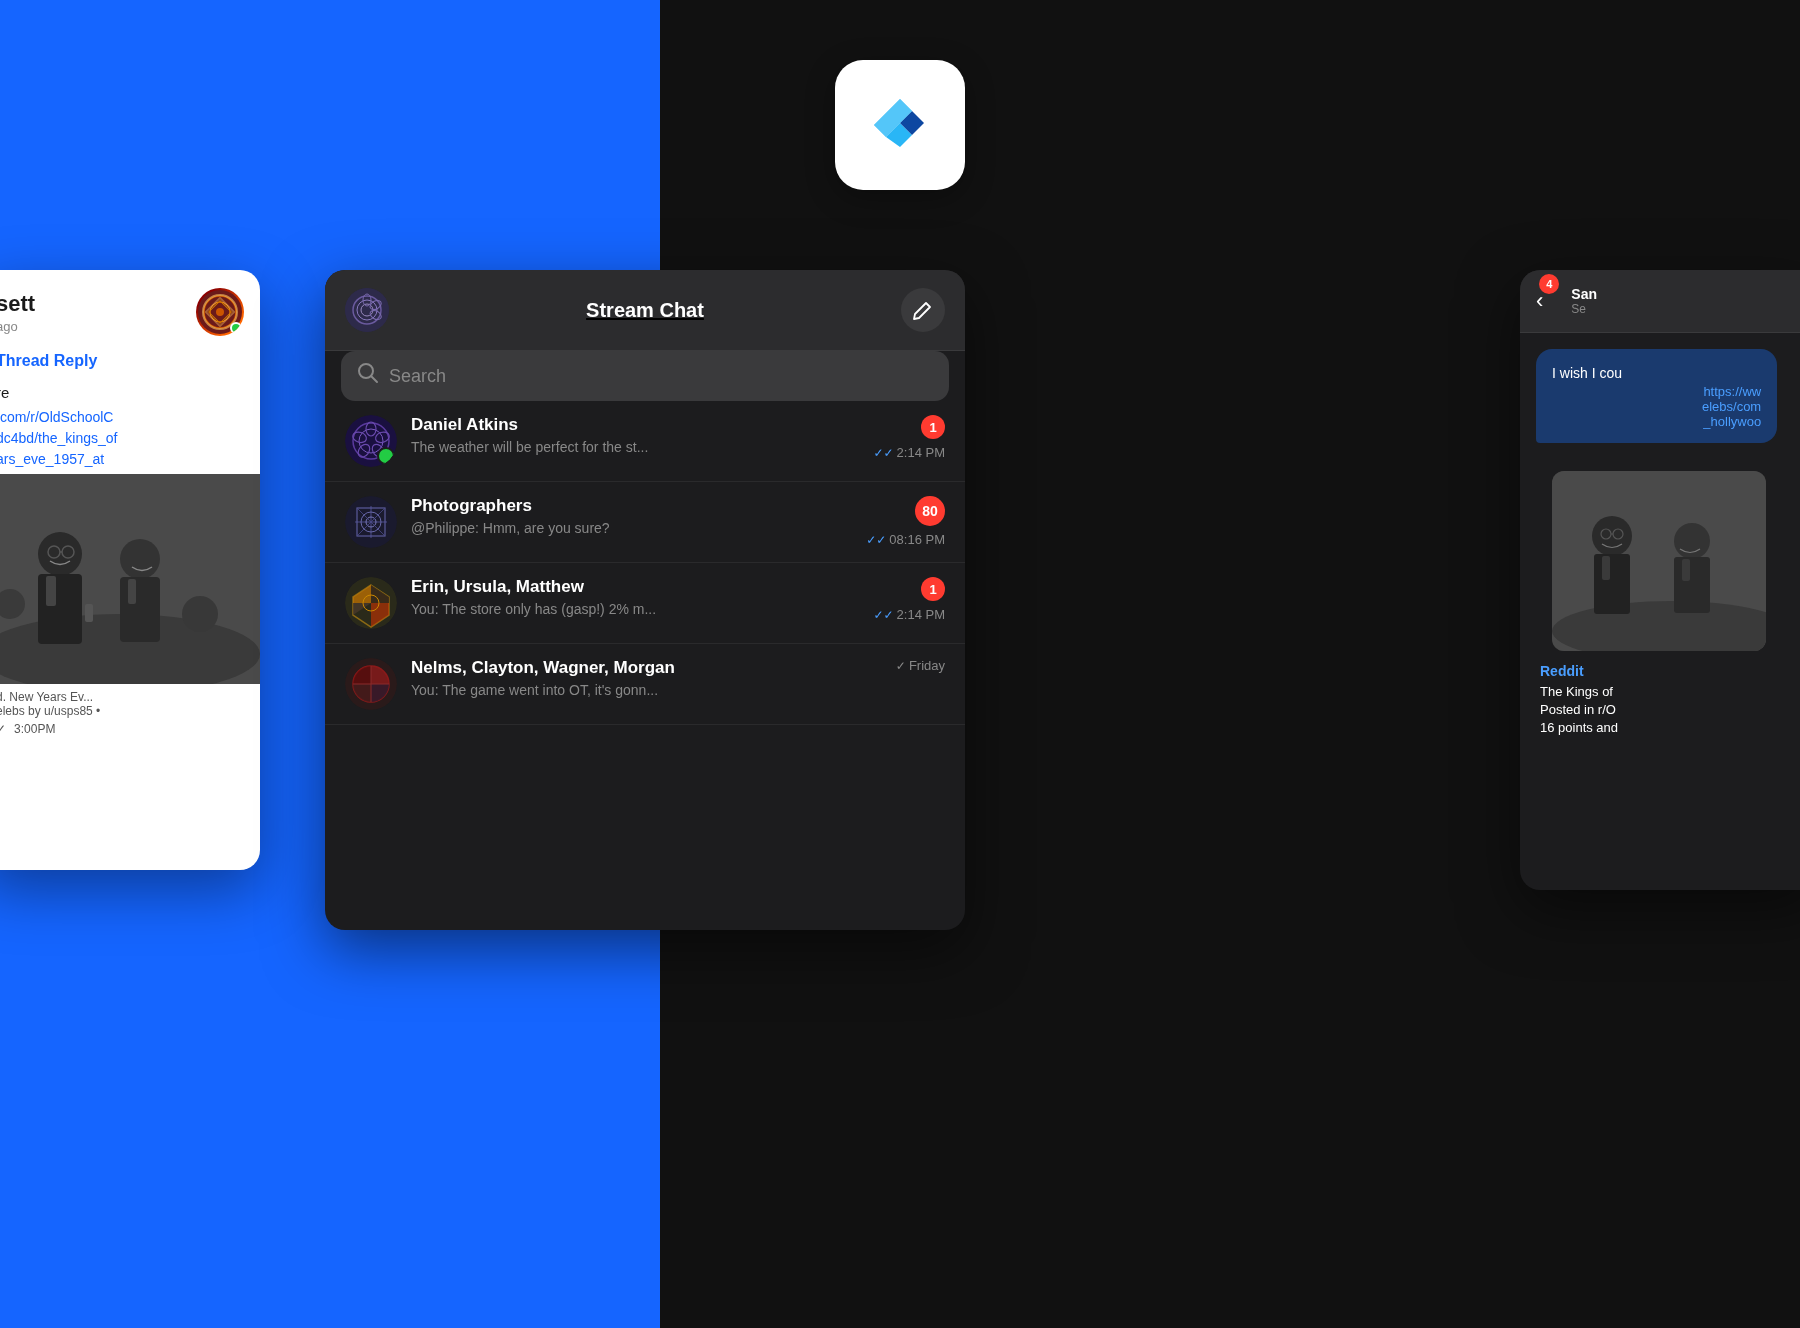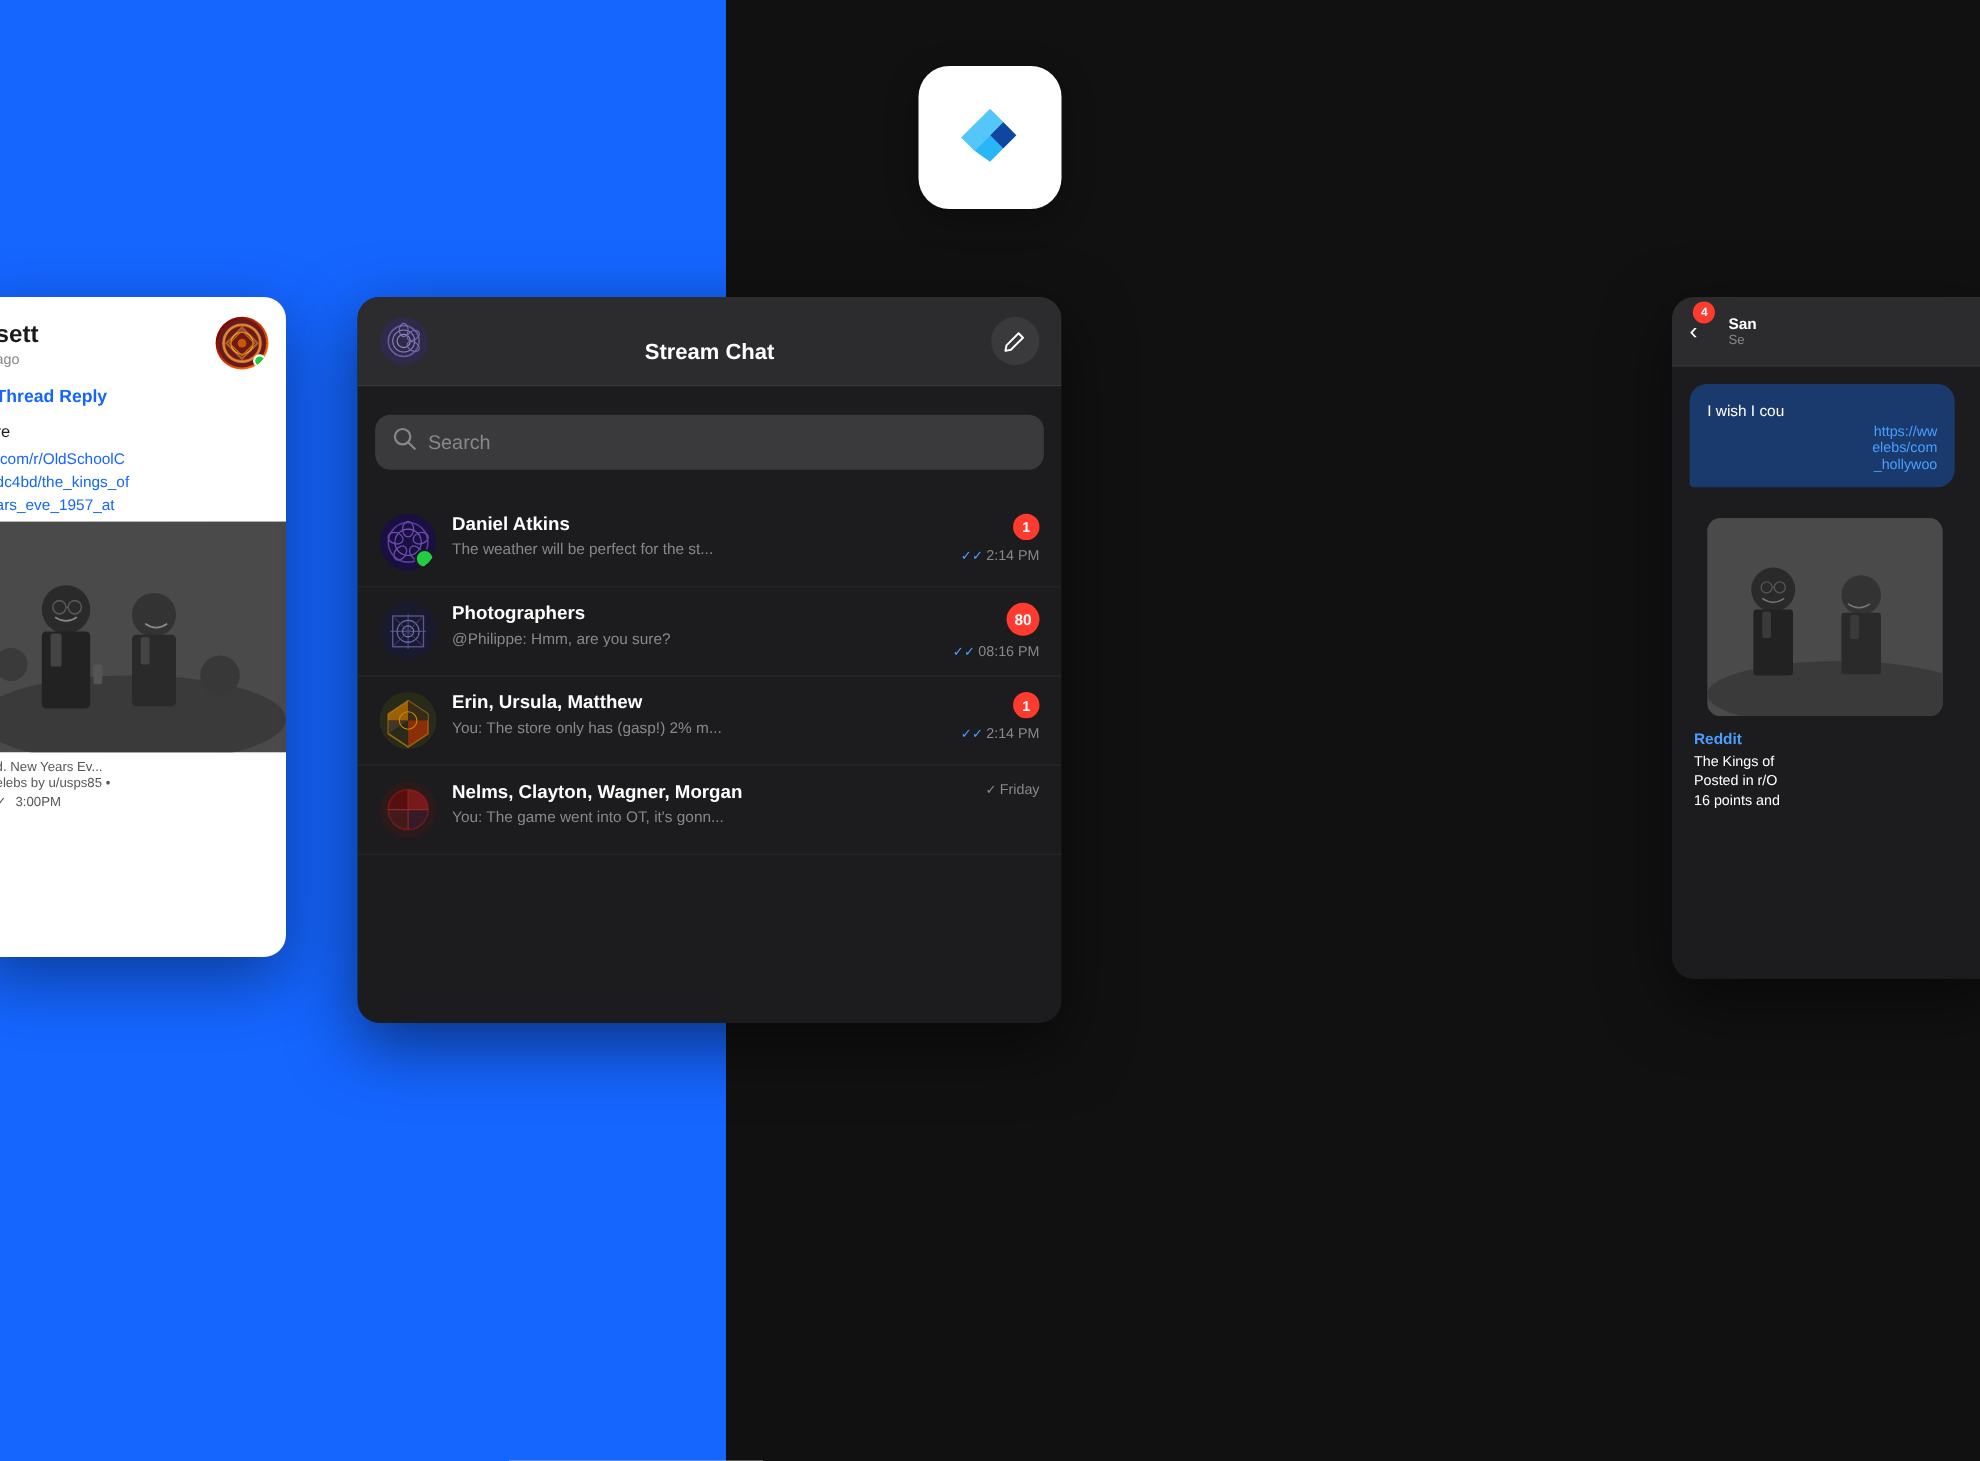--- a/index.html
+++ b/index.html
@@ -166,23 +166,24 @@
       height: 660px;
       background: #1c1c1e;
       border-radius: 20px;
       overflow: hidden;
       box-shadow: 0 20px 60px rgba(0,0,0,0.5);
     }
     .chat-header {
       background: #2c2c2e;
       padding: 18px 20px;
       display: flex;
-      align-items: flex-end;
+      align-items: center;
       justify-content: space-between;
       border-bottom: 1px solid #3a3a3c;
+      text-decoration: underline;
     }
     .chat-header-avatar {
       width: 44px;
       height: 44px;
       border-radius: 50%;
       background: #2d2a4a;
       display: flex;
       align-items: center;
       justify-content: center;
       overflow: hidden;
@@ -199,21 +200,21 @@
       width: 44px;
       height: 44px;
       border-radius: 50%;
       background: #3a3a3c;
       display: flex;
       align-items: center;
       justify-content: center;
       cursor: pointer;
     }
     .search-bar {
-      margin: 26px 16px;
+      margin: 0 16px;
       background: #3a3a3c;
       border-radius: 14px;
       height: 50px;
       display: flex;
       align-items: center;
       padding: 0 16px;
       gap: 10px;
     }
     .search-icon-wrap {
       color: #888;

